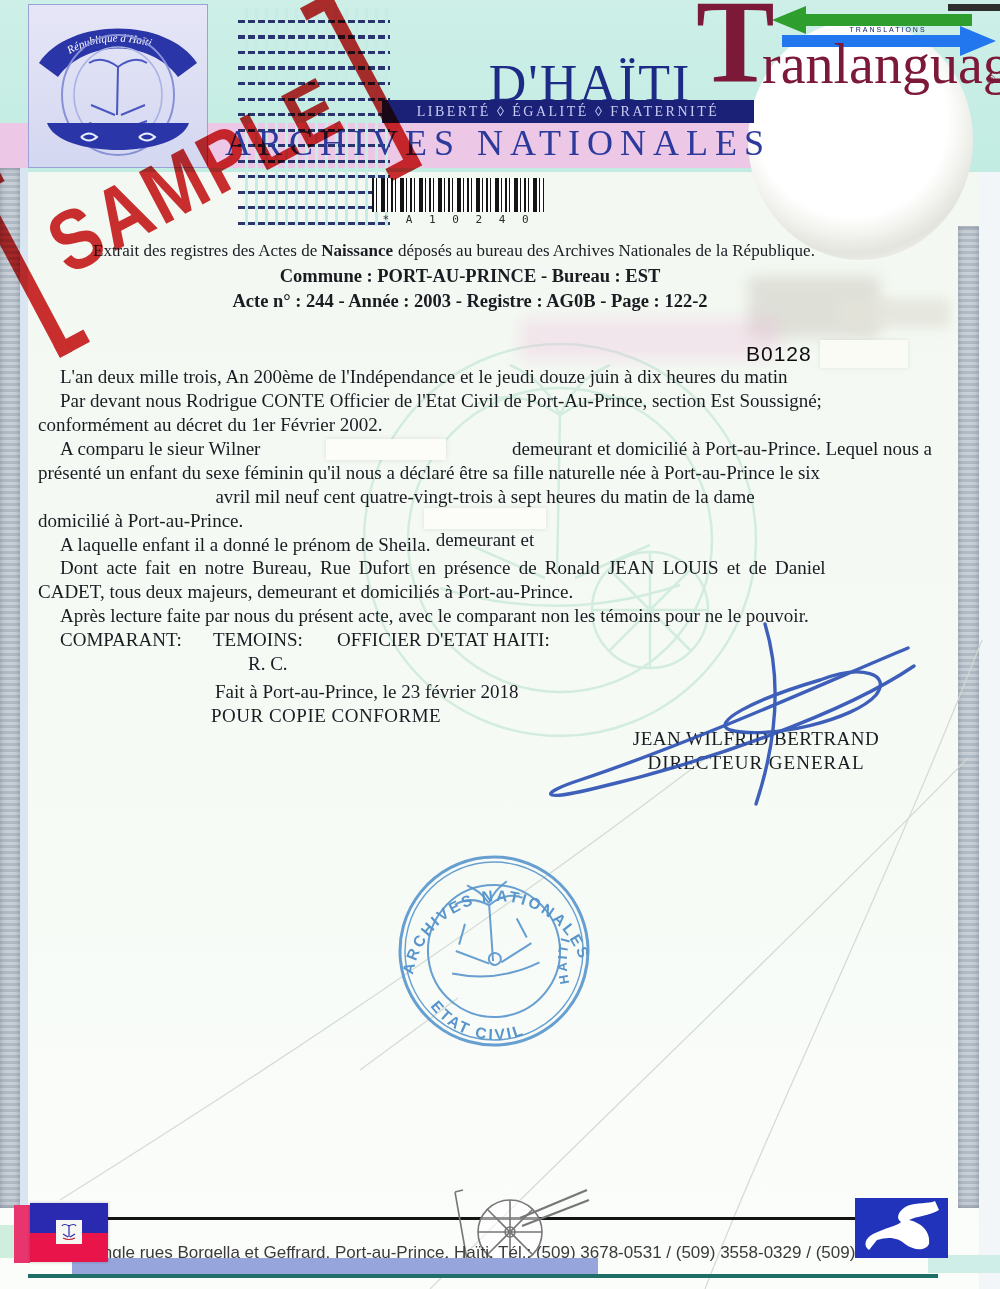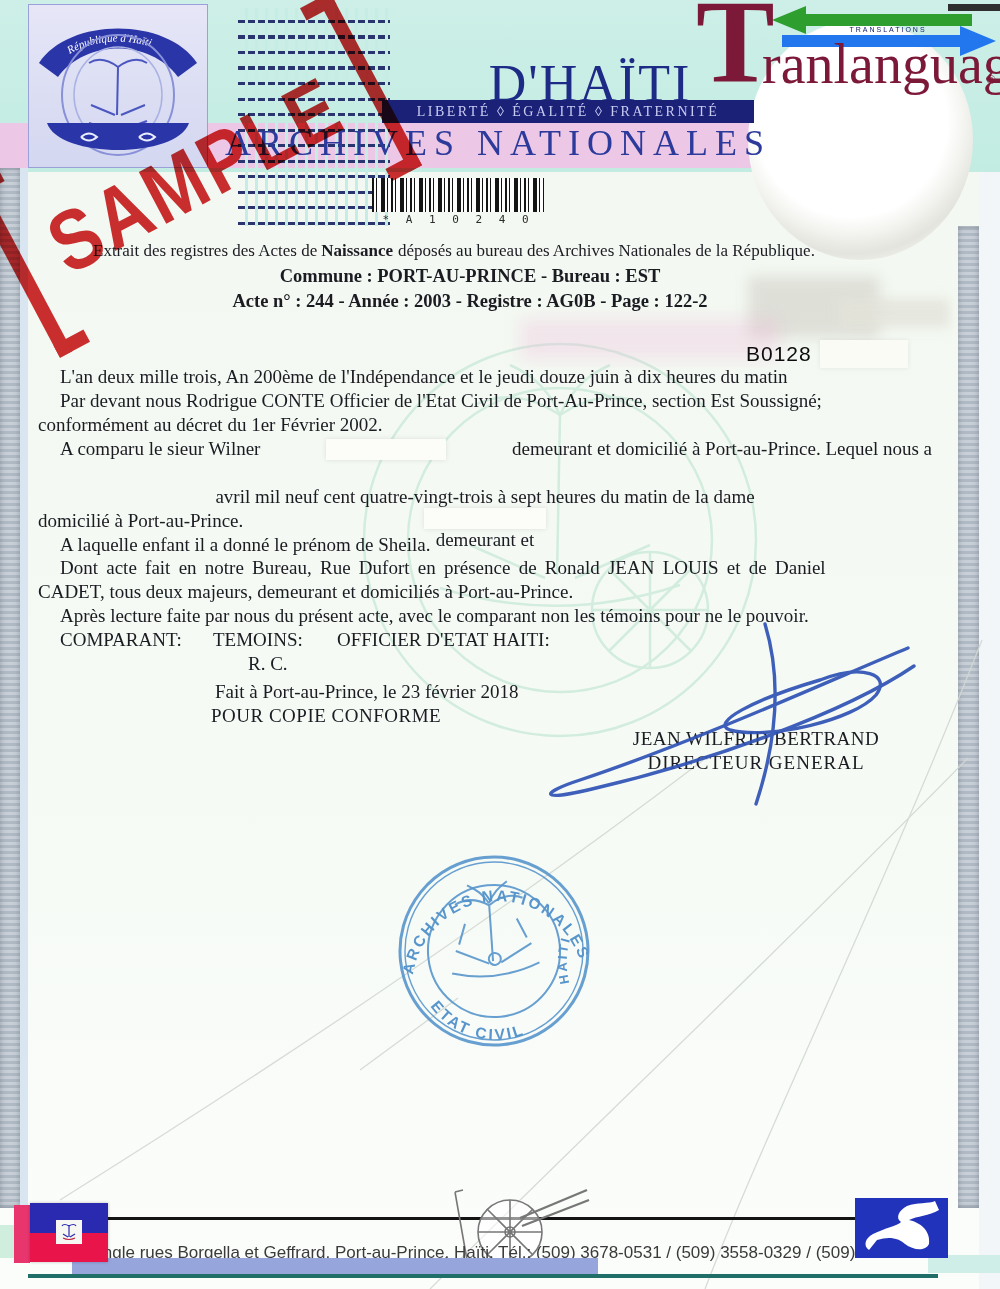--- a/index.html
+++ b/index.html
@@ -131,20 +131,21 @@
   <div class="abs sans" style="left:746px;top:342px;font-size:21px;color:#0c0c0c;letter-spacing:1px;">B0128</div>
 
   <div class="abs bodyline" style="left:60px;top:366px;">L'an deux mille trois, An 200ème de l'Indépendance et le jeudi douze juin à dix heures du matin</div>
   <div class="abs bodyline" style="left:60px;top:390px;">Par devant nous Rodrigue CONTE Officier de l'Etat Civil de Port-Au-Prince, section Est Soussigné;</div>
   <div class="abs bodyline" style="left:38px;top:414px;">conformément au décret du 1er Février 2002.</div>
   <div class="abs bodyline flexline" style="left:60px;top:438px;width:872px;">
     <span>A comparu le sieur Wilner</span>
     <span class="redact" style="width:120px;height:21px;"></span>
     <span>demeurant et domicilié à Port-au-Prince. Lequel nous a</span>
   </div>
+  <div class="abs bodyline" style="left:38px;top:462px;">présenté un enfant du sexe féminin qu'il nous a déclaré être sa fille naturelle née à Port-au-Prince le six</div>
   <div class="abs bodyline flexline" style="left:38px;top:486px;width:894px;flex-direction:column;">
     <span>avril mil neuf cent quatre-vingt-trois à sept heures du matin de la dame</span>
     <span class="redact" style="width:122px;height:21px;"></span>
     <span>demeurant et</span>
   </div>
   <div class="abs bodyline" style="left:38px;top:510px;">domicilié à Port-au-Prince.</div>
   <div class="abs bodyline" style="left:60px;top:534px;">A laquelle enfant il a donné le prénom de Sheila.</div>
   <div class="abs bodyline" style="left:60px;top:557px;word-spacing:3.5px;">Dont acte fait en notre Bureau, Rue Dufort en présence de Ronald JEAN LOUIS et de Daniel</div>
   <div class="abs bodyline" style="left:38px;top:581px;">CADET, tous deux majeurs, demeurant et domiciliés à Port-au-Prince.</div>
   <div class="abs bodyline" style="left:60px;top:605px;">Après lecture faite par nous du présent acte, avec le comparant non les témoins pour ne le pouvoir.</div>

